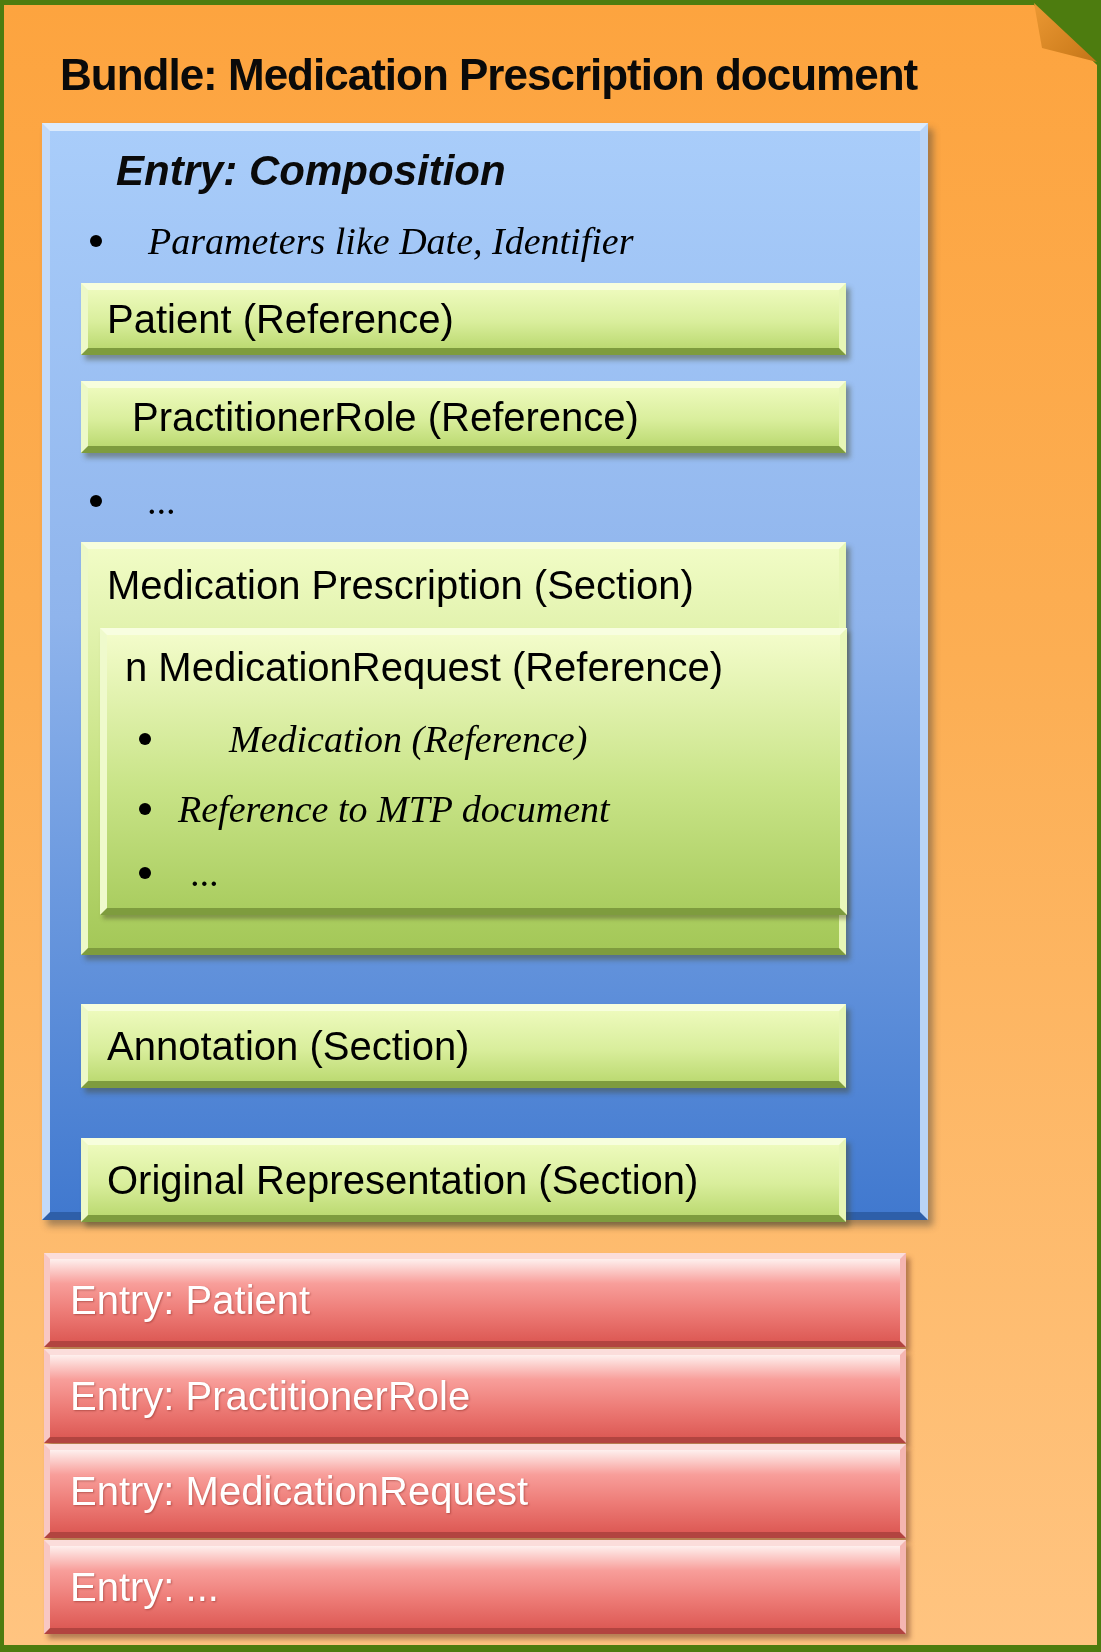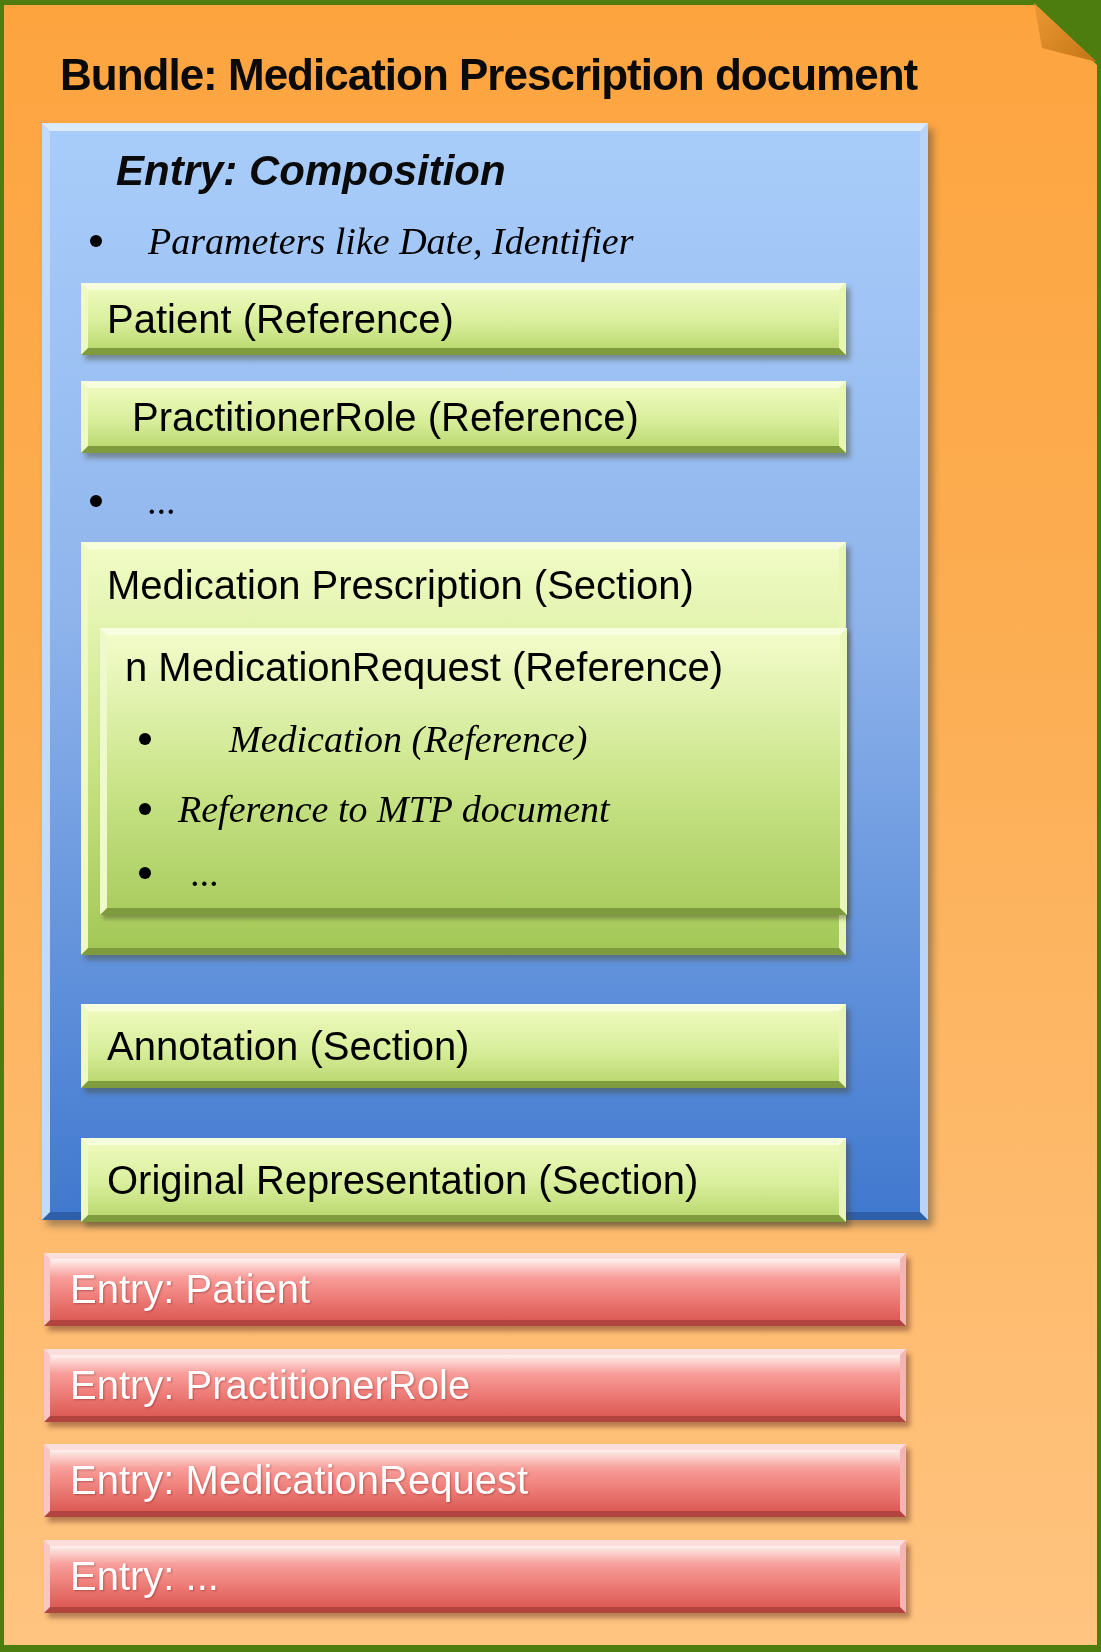--- a/index.html
+++ b/index.html
@@ -43,21 +43,21 @@
         box-shadow:4px 5px 5px rgba(70,70,40,0.45);}
   .mp-label{position:absolute;left:19px;top:14px;font-size:40px;color:#000;}
 
   .mr-box{position:absolute;left:12px;top:79px;width:747px;height:287px;box-sizing:border-box;
         border:7px solid;border-color:#F8FEE0 #E9F7BA #7E9C3E #EFFACC;
         background:linear-gradient(180deg,#F3FCCA 0%,#C9E488 55%,#AACD60 100%);
         box-shadow:3px 4px 4px rgba(70,70,40,0.4);padding-left:38px;}
   .mr-label{position:absolute;left:18px;top:10px;font-size:40px;color:#000;}
 
   
-  .red-box{position:absolute;left:44px;width:862px;height:73px;box-sizing:border-box;
+  .red-box{position:absolute;left:44px;width:862px;height:94px;box-sizing:border-box;
         border:6px solid;border-color:#FBDDDB #F5B5B1 #B24440 #F8C7C4;
         background:linear-gradient(180deg,#FEF0EE 0%,#F89E9A 30%,#ED7B76 65%,#DD5A55 100%);
         box-shadow:4px 5px 5px rgba(90,40,30,0.45);
         display:flex;align-items:center;}
   .red-box .box-label{font-size:40px;color:#FFFFFF;padding-left:20px;
         text-shadow:1px 1px 2px rgba(120,30,25,0.45);}
 </style>
 </head>
 <body>
 

